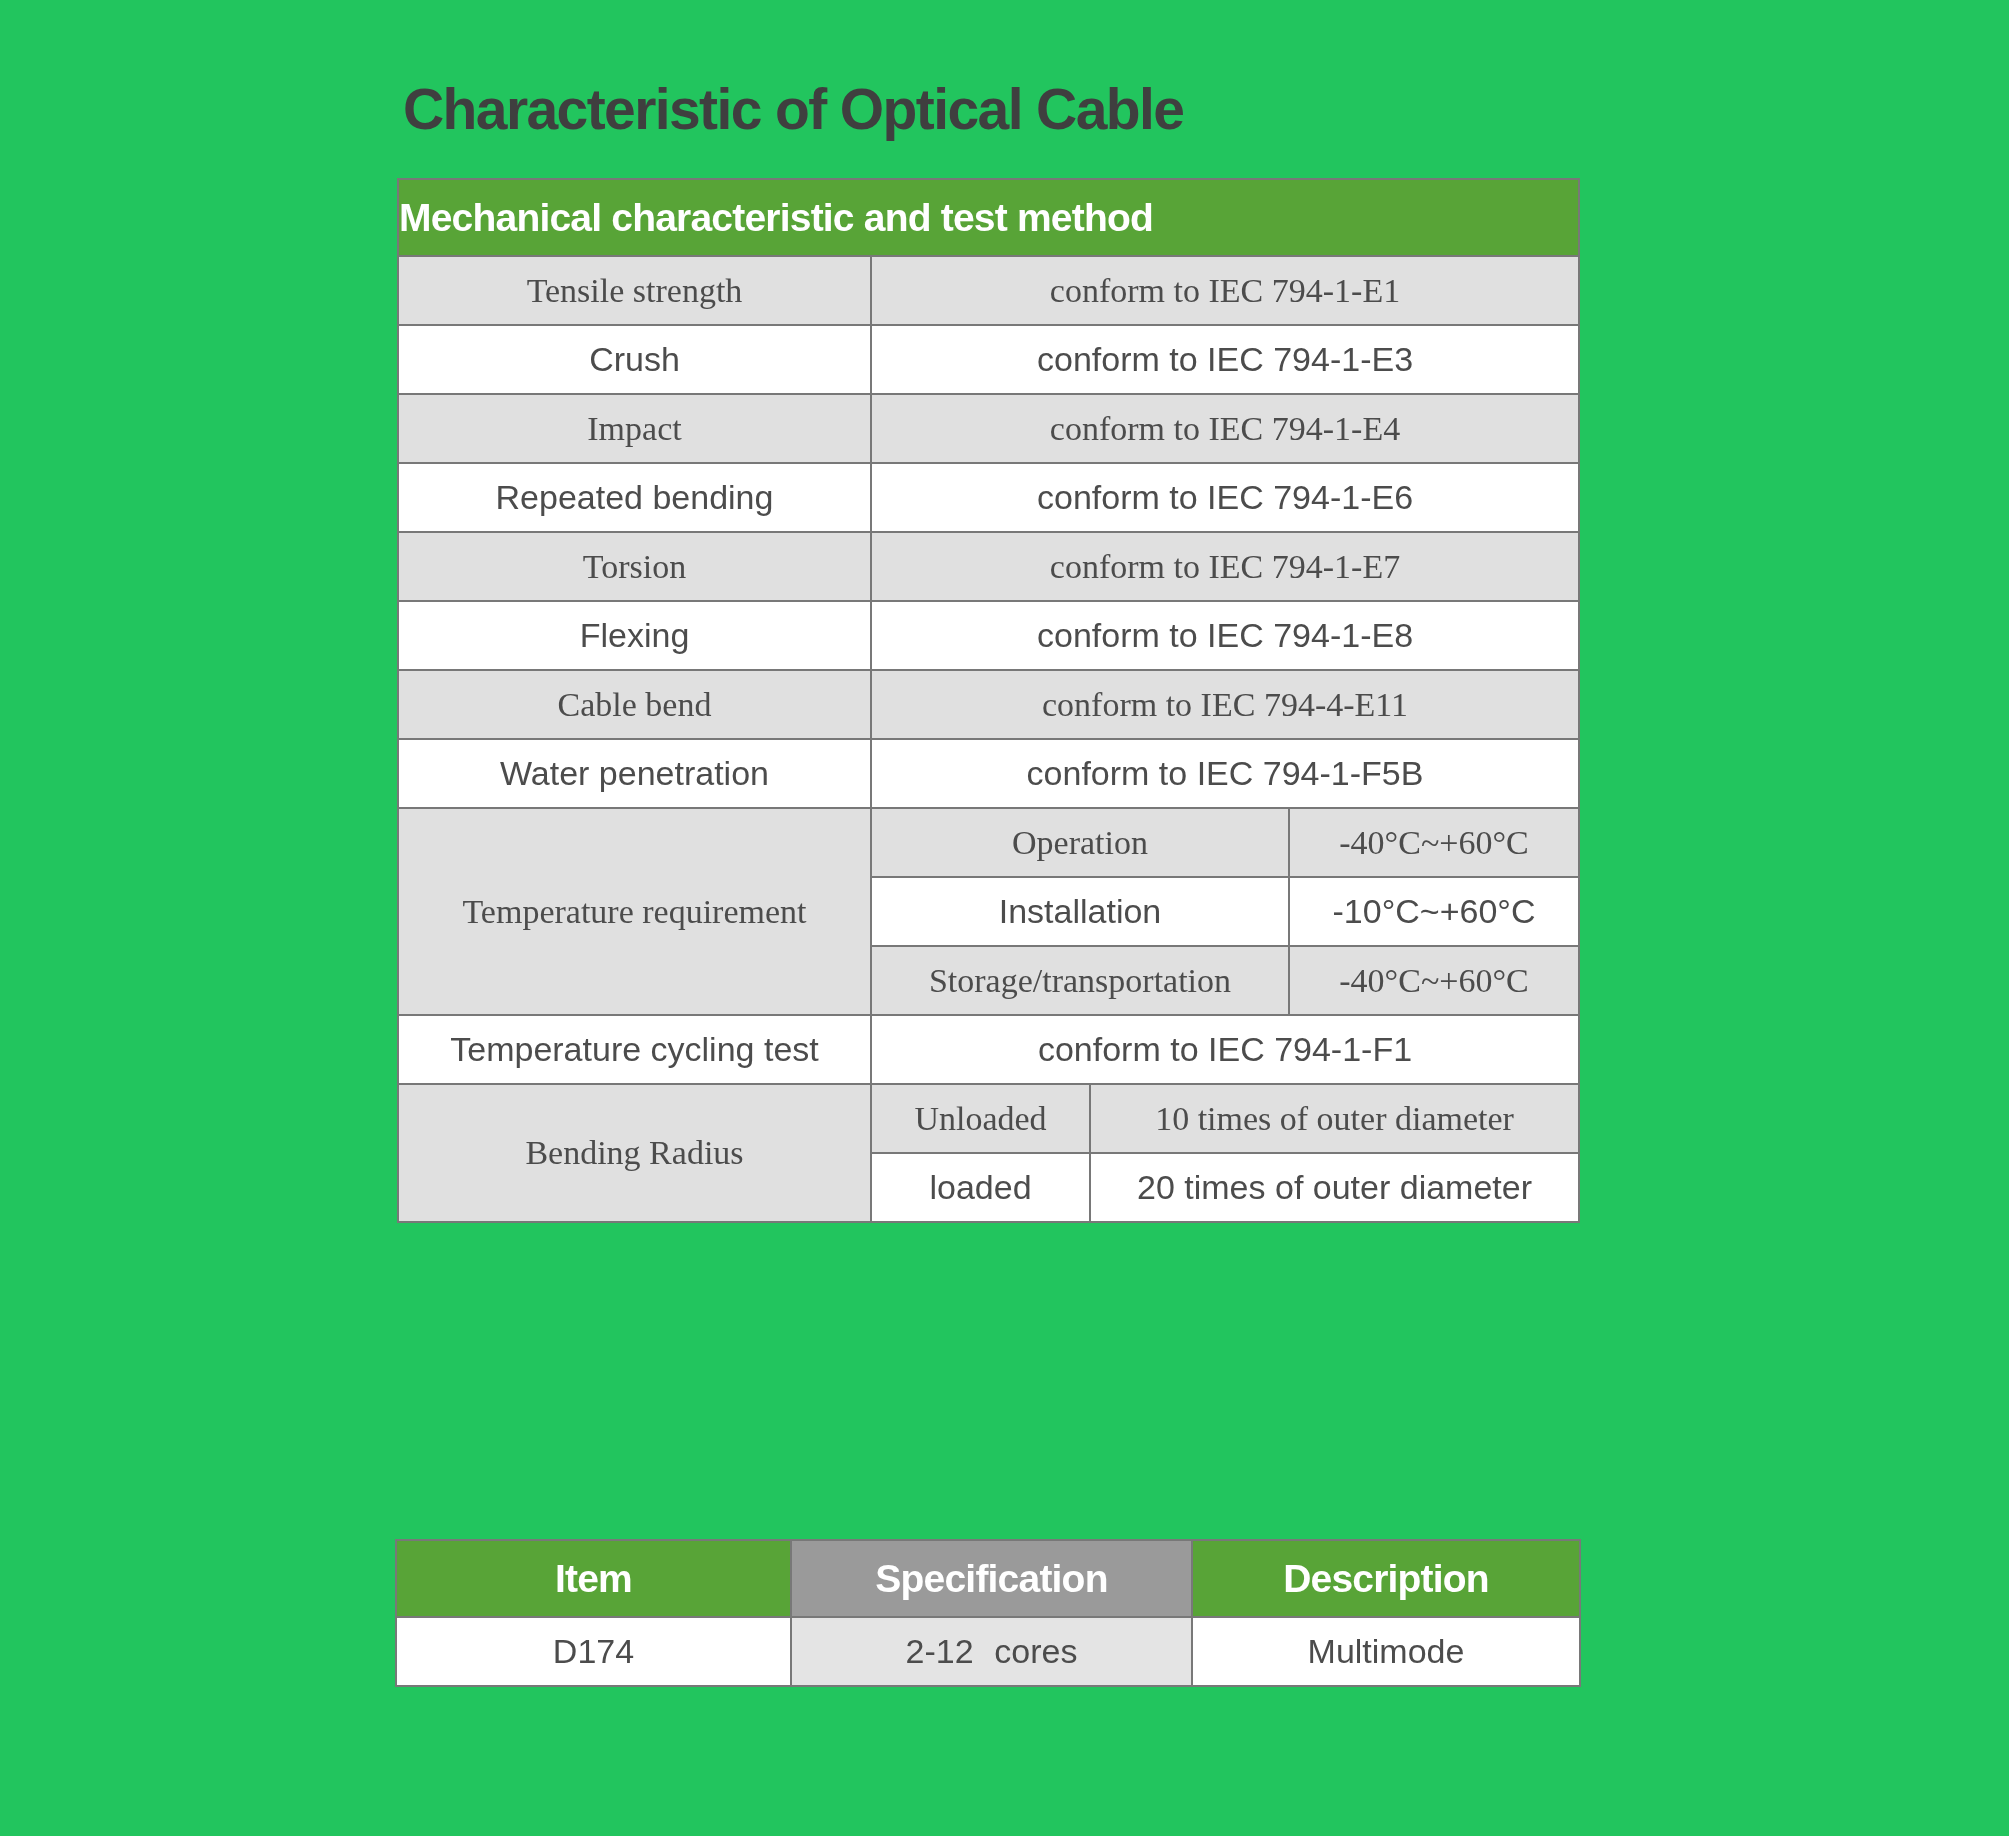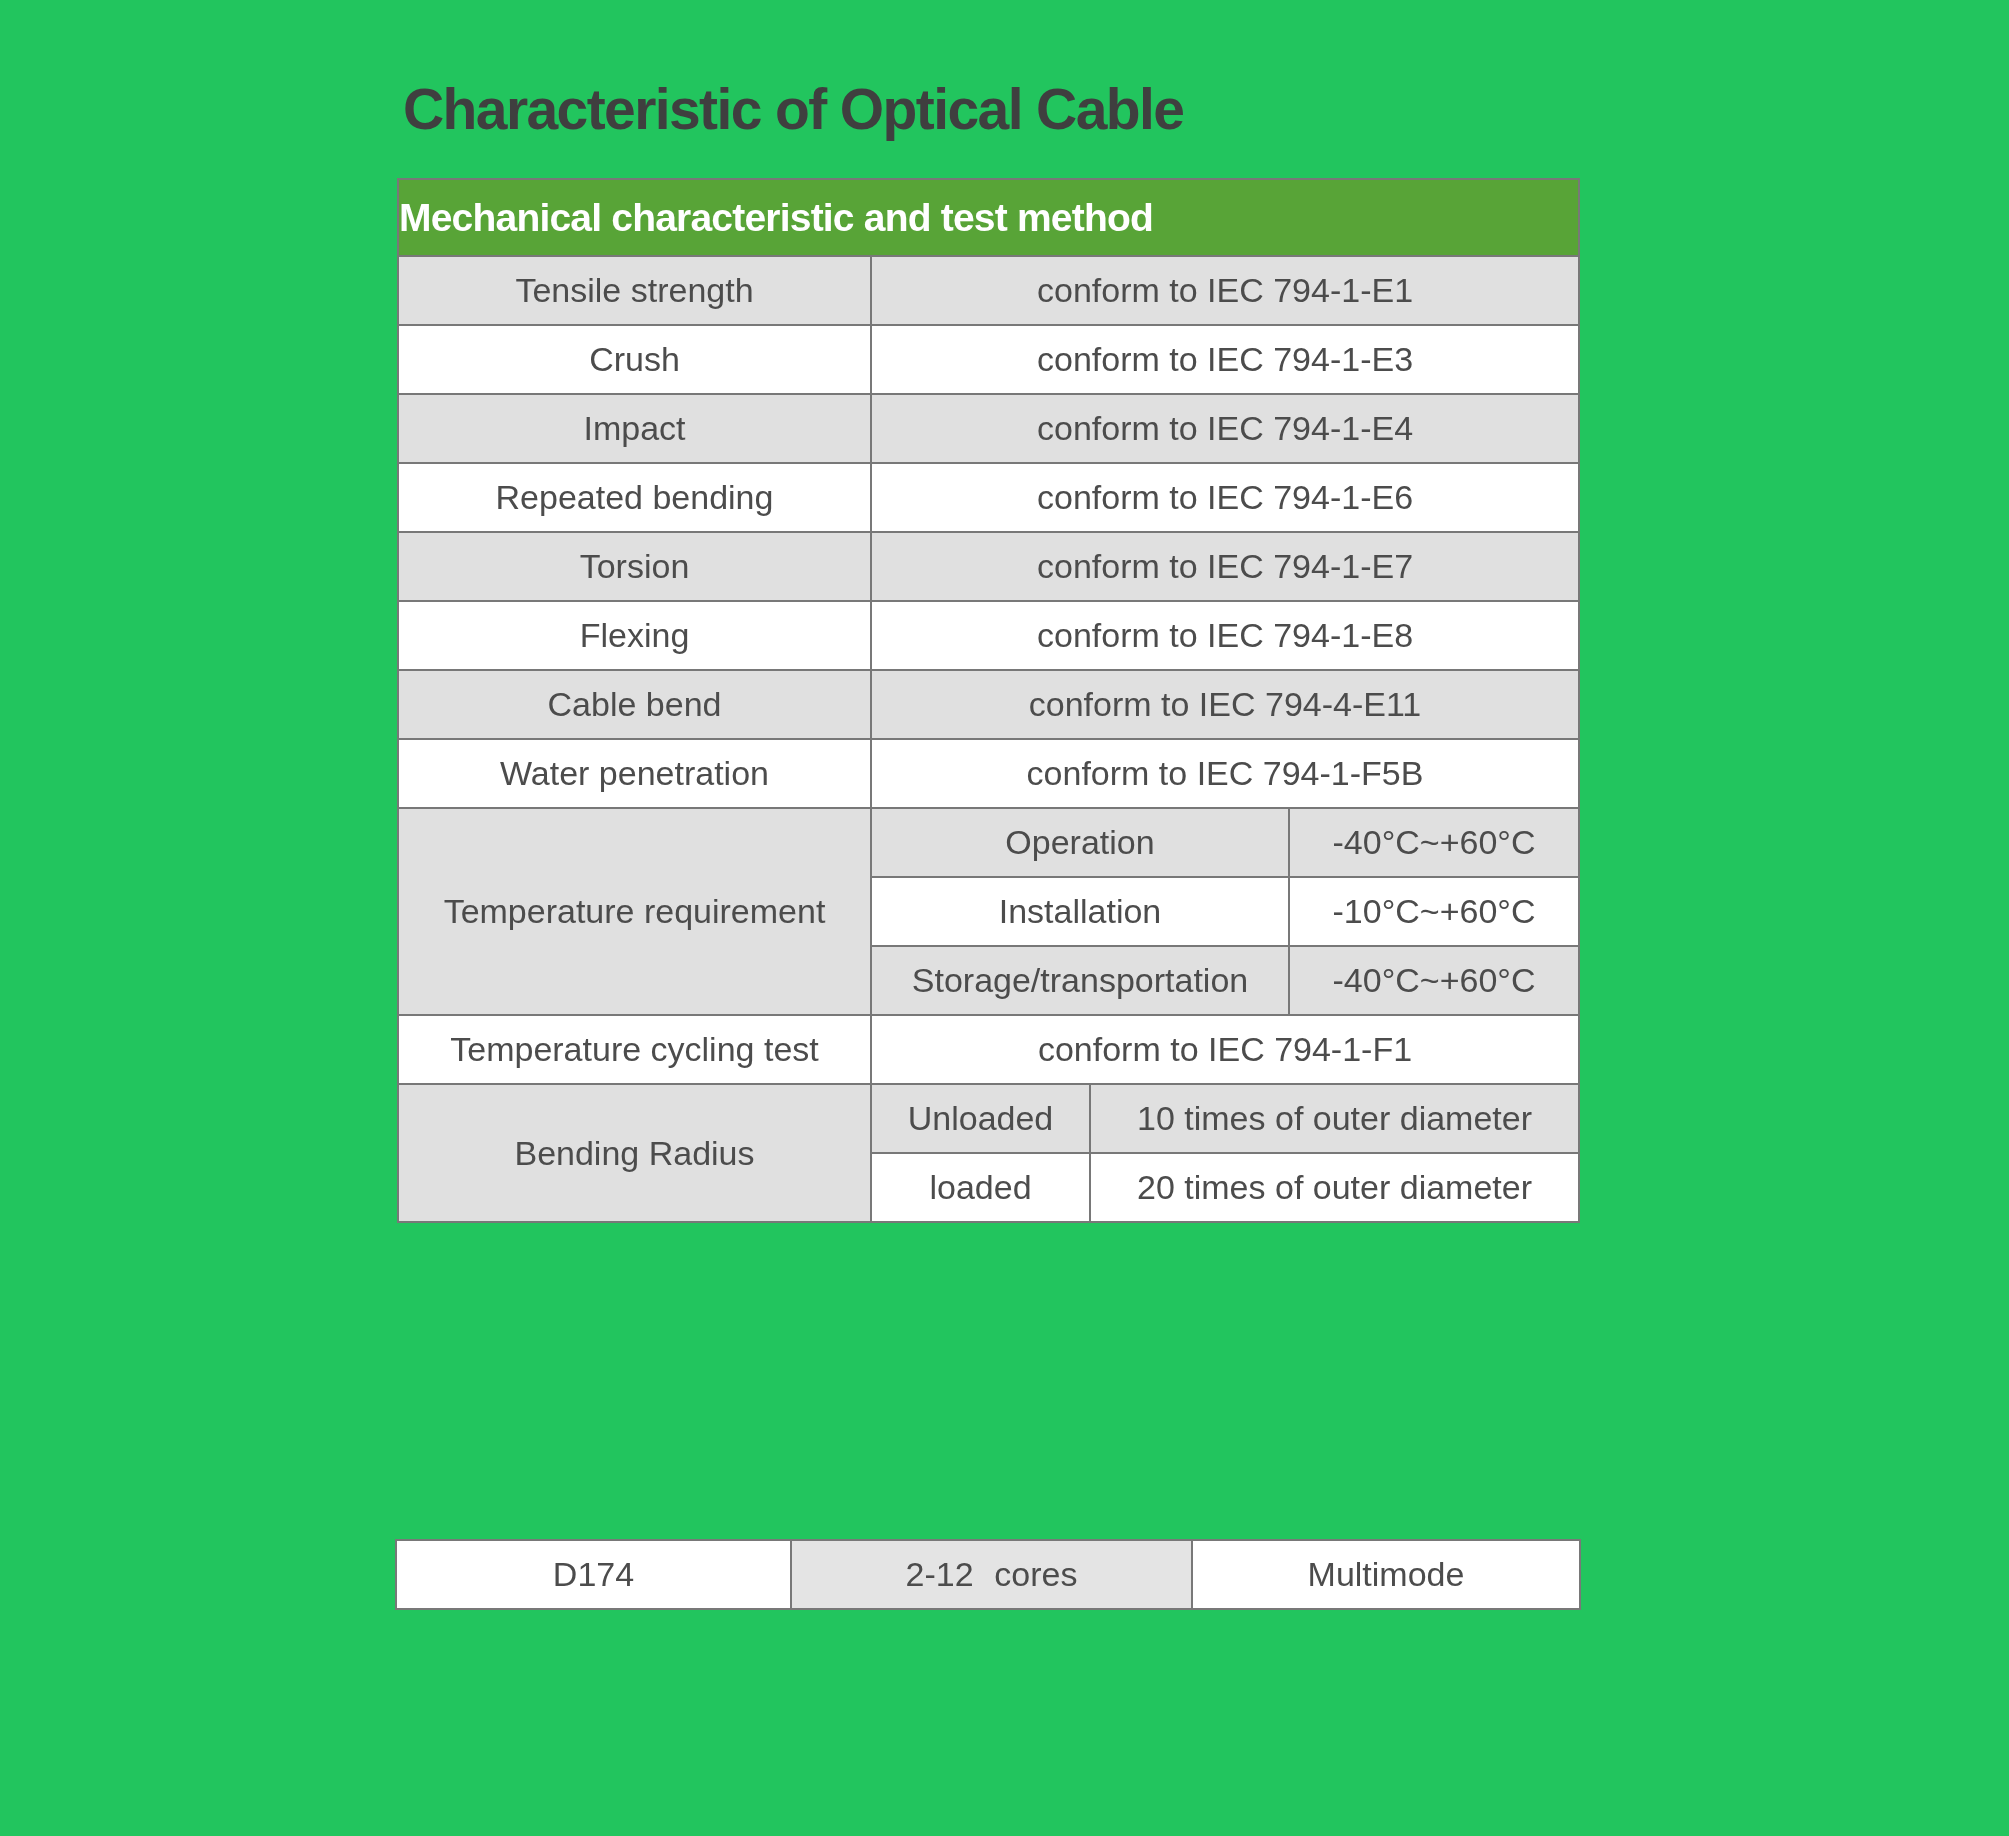--- a/index.html
+++ b/index.html
@@ -45,21 +45,21 @@
   #mech-table tr{height:69px;}
   #mech-table tr.green-header{height:77px;}
   #mech-table tr.green-header td{
     background:#58a437;
     color:#ffffff;
     font-weight:bold;
     font-size:39px;
     text-align:left;
     letter-spacing:-0.8px;
   }
-  td.gy{background:#e0e0e0;}
+  td.gy{background:#e0e0e0;font-family:Liberation Serif, serif;}
   td.wh{background:#ffffff;}
 
   
   #order-table{left:395px;top:1539px;width:1184px;}
   #order-table tr{height:69px;}
   #order-table tr.order-header{height:77px;}
   #order-table tr.order-header td{
     color:#ffffff;
     font-weight:bold;
     font-size:39px;
@@ -154,20 +154,25 @@
     </table>
 
 
   <table id="order-table">
     <colgroup>
       <col style="width:395px">
         <col style="width:401px">
         <col style="width:388px">
     </colgroup>
     <tbody>
+        <tr class="order-header">
+      <td class="hdr-green">Item</td>
+      <td class="hdr-gray">Specification</td>
+      <td class="hdr-green">Description</td>
+    </tr>
     <tr>
       <td class="wh data">D174</td>
       <td class="spec-cell data">2-12 cores</td>
       <td class="wh data">Multimode</td>
     </tr>
   </tbody>
     </table>
 
 </div>
 

